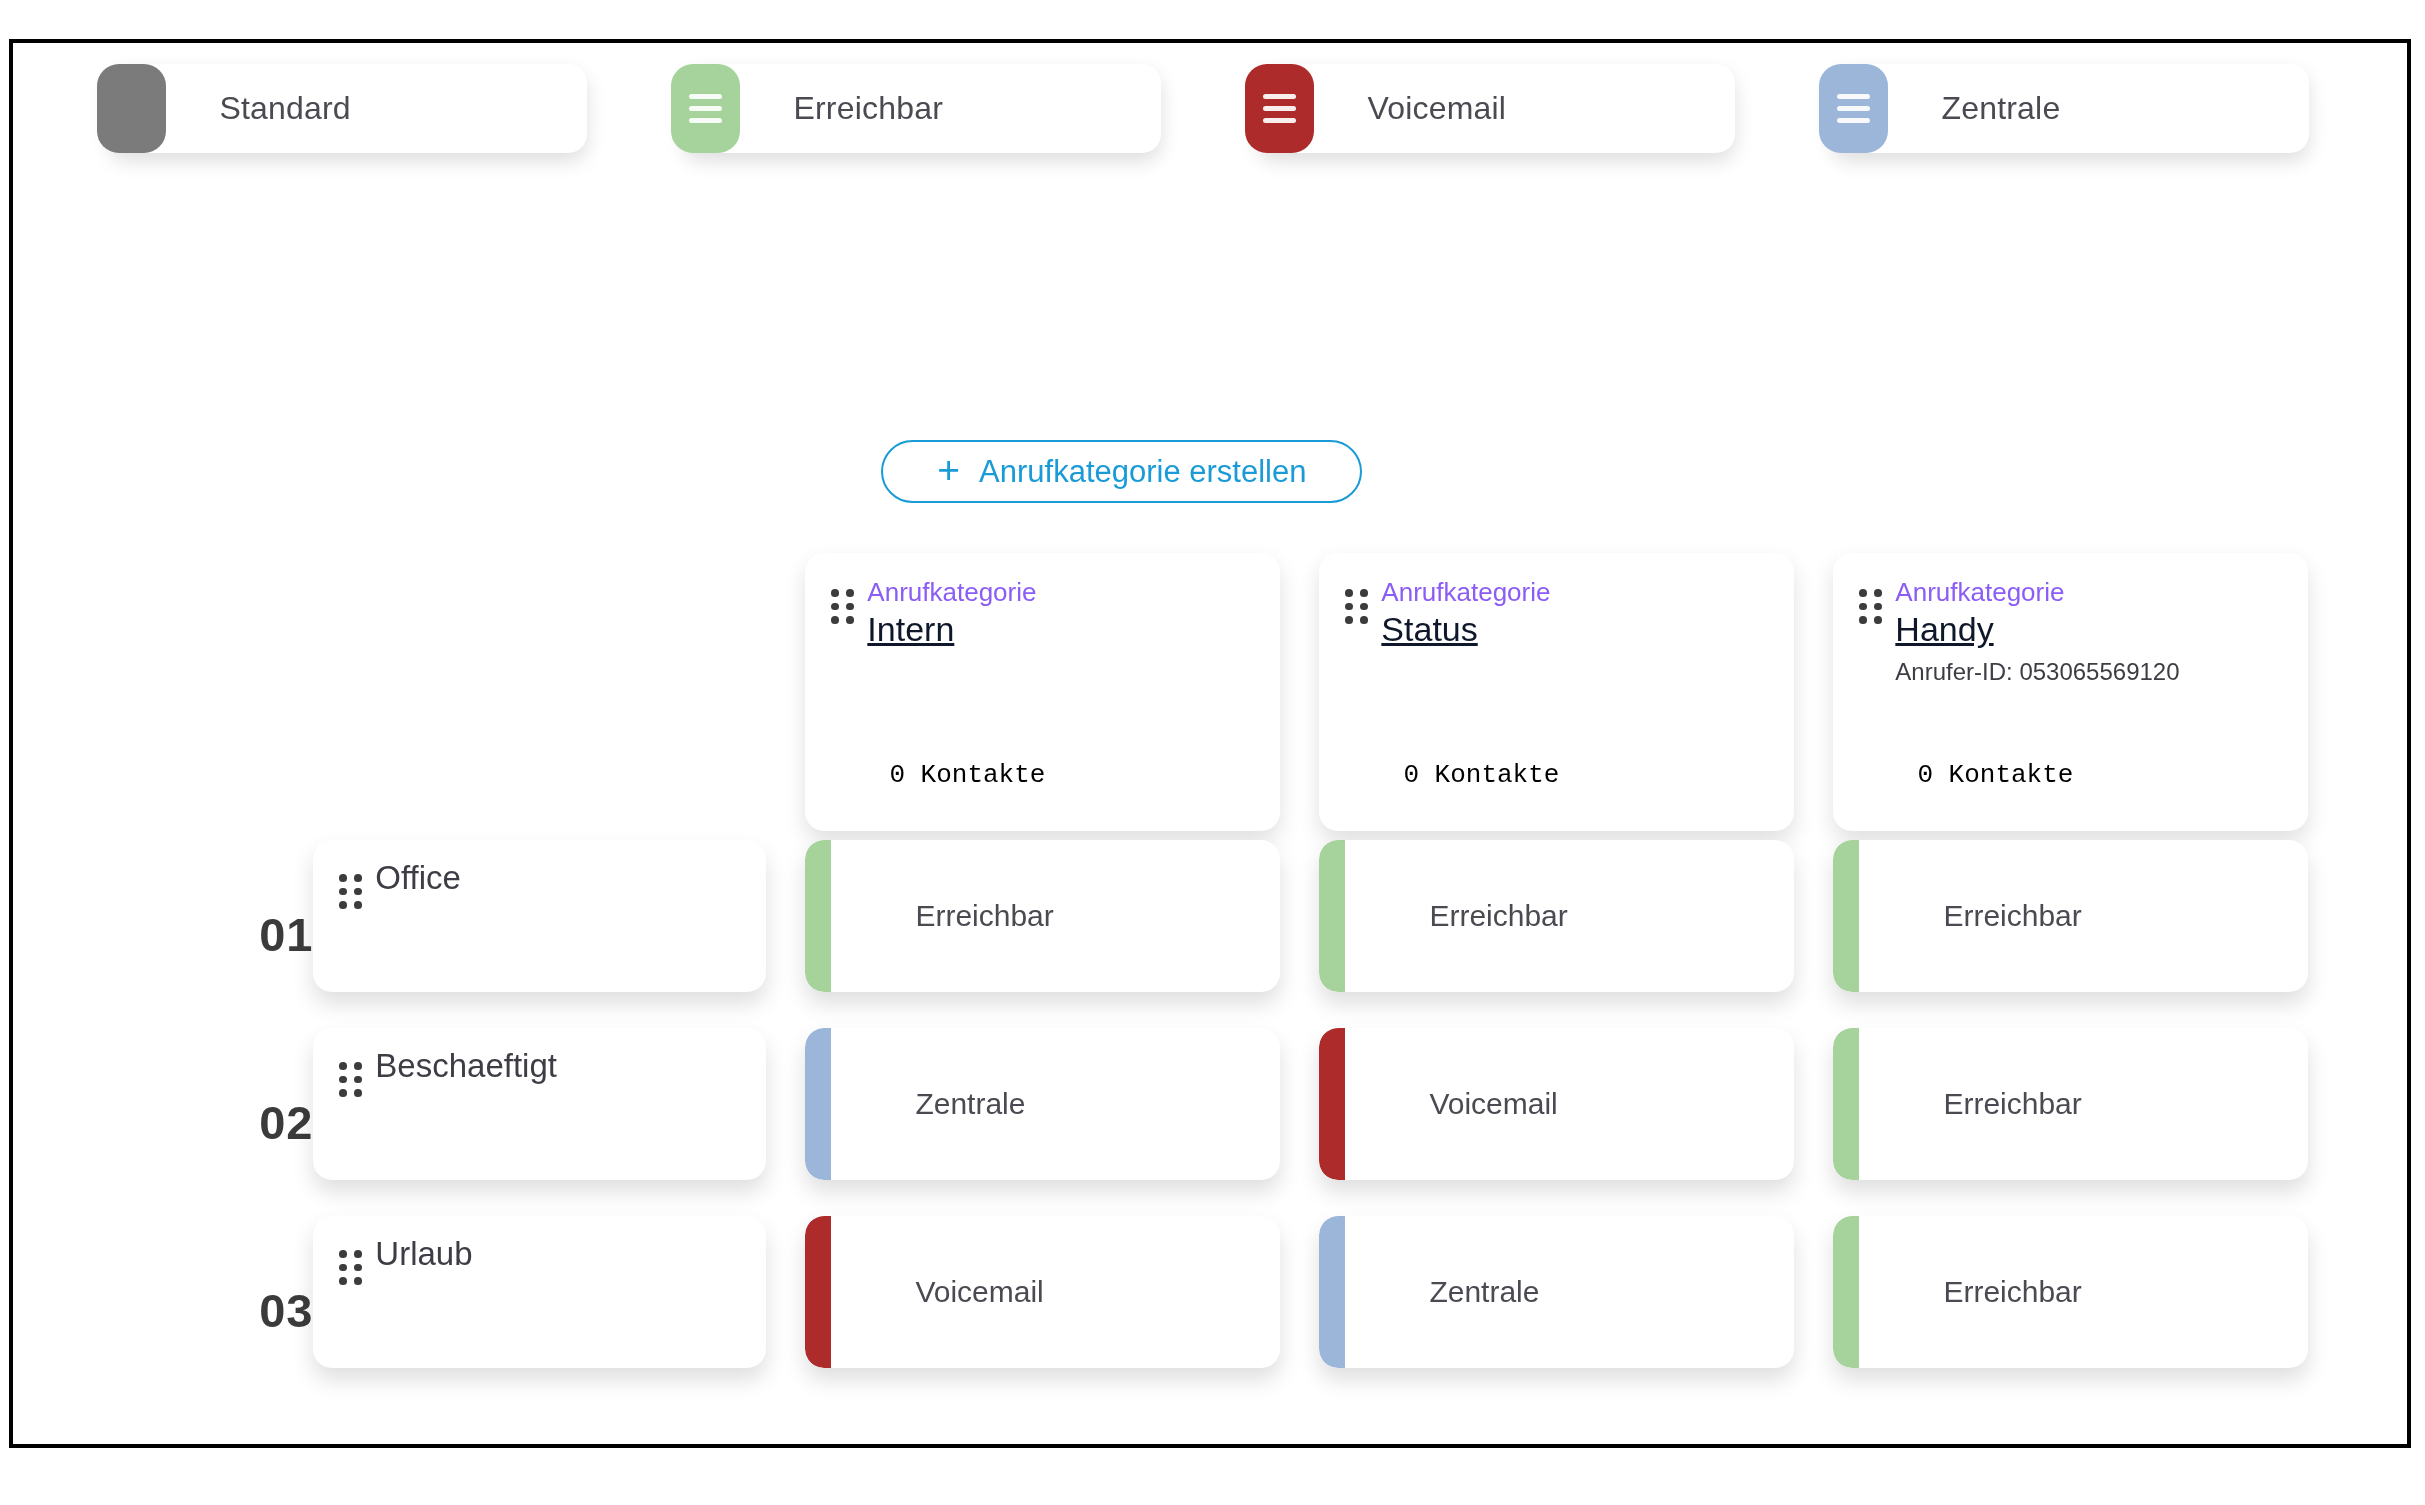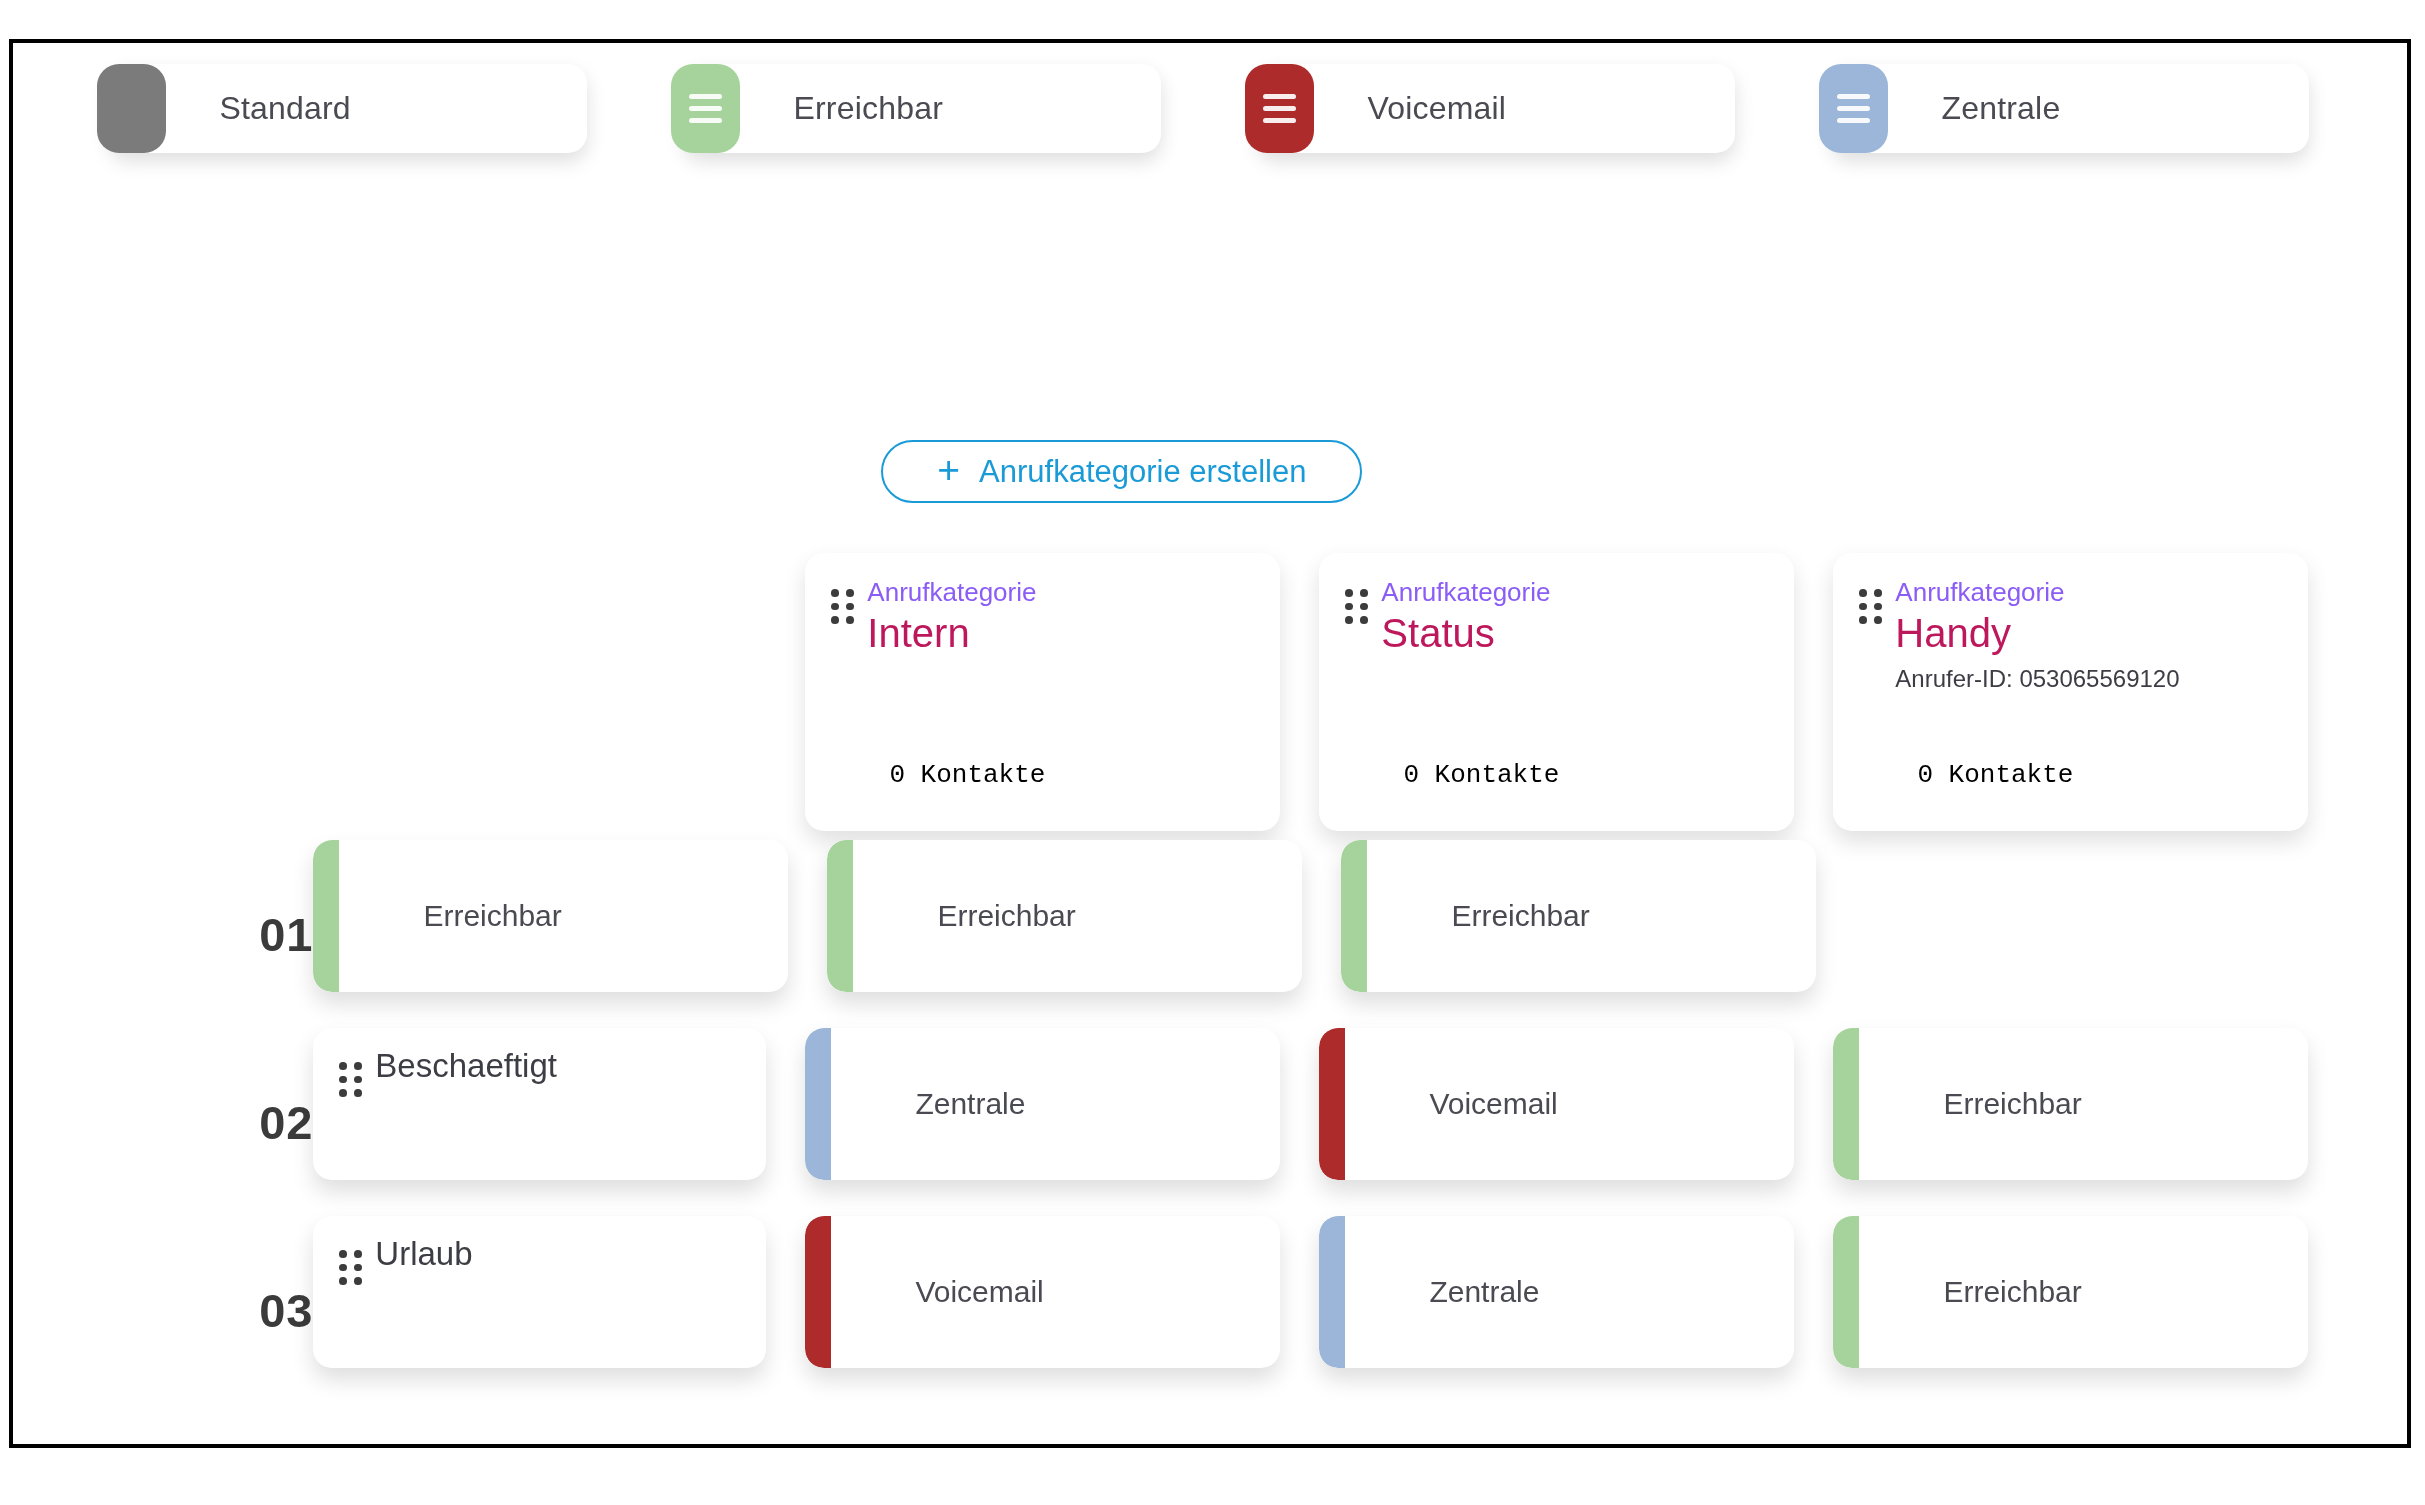--- a/index.html
+++ b/index.html
@@ -205,24 +205,25 @@
     border-radius: 50%;
     background: #3c3c3c;
     display: block;
   }
   .cat-kicker {
     font-size: 26px;
     color: #8b5cf6;
     line-height: 1.18;
   }
   .cat-title {
-    font-size: 40px;
-    color: #be185d;
+    font-size: 34px;
+    color: #0f172a;
     line-height: 1.2;
     margin-top: 1.7px;
+    text-decoration: underline;
   }
   .cat-sub {
     font-size: 24px;
     color: #3d3d45;
     margin-top: 8px;
     line-height: 1.2;
   }
   .cat-contacts {
     position: absolute;
     left: 84px;
@@ -405,102 +406,115 @@
           </div>
           <div class="cat-contacts">0 Kontakte</div>
         </div>
       </div>
     </div>
 
     <div class="board-row">
       <div class="row-index-col">
         <span class="row-index">01</span>
       </div>
-      <div class="cat-col">
-        <div class="cell-card">
-          <span class="cell-bar" style="background:#a6d39b"></span>
-          <span class="cell-label">Erreichbar</span>
-        </div>
-      </div>
-      <div class="cat-col">
-        <div class="cell-card">
-          <span class="cell-bar" style="background:#a6d39b"></span>
-          <span class="cell-label">Erreichbar</span>
-        </div>
-      </div>
-      <div class="cat-col">
-        <div class="cell-card">
-          <span class="cell-bar" style="background:#a6d39b"></span>
-          <span class="cell-label">Erreichbar</span>
-        </div>
-      </div>
-    </div>
-
-    <div class="board-row">
-      <div class="row-index-col">
-        <span class="row-index">02</span>
-      </div>
       <div class="status-col">
         <div class="status-card">
           <span class="drag-dots">
             <span></span>
                 <span></span>
                 <span></span>
                 <span></span>
                 <span></span>
                 <span></span>
           </span>
-          <span class="status-name">Beschaeftigt</span>
-        </div>
-      </div>
-      <div class="cat-col">
-        <div class="cell-card">
-          <span class="cell-bar" style="background:#9bb6d8"></span>
-          <span class="cell-label">Zentrale</span>
-        </div>
-      </div>
-      <div class="cat-col">
-        <div class="cell-card">
-          <span class="cell-bar" style="background:#ae2b2b"></span>
-          <span class="cell-label">Voicemail</span>
+          <span class="status-name">Office</span>
         </div>
       </div>
       <div class="cat-col">
         <div class="cell-card">
           <span class="cell-bar" style="background:#a6d39b"></span>
           <span class="cell-label">Erreichbar</span>
         </div>
       </div>
+      <div class="cat-col">
+        <div class="cell-card">
+          <span class="cell-bar" style="background:#a6d39b"></span>
+          <span class="cell-label">Erreichbar</span>
+        </div>
+      </div>
+      <div class="cat-col">
+        <div class="cell-card">
+          <span class="cell-bar" style="background:#a6d39b"></span>
+          <span class="cell-label">Erreichbar</span>
+        </div>
+      </div>
     </div>
 
     <div class="board-row">
       <div class="row-index-col">
-        <span class="row-index">03</span>
+        <span class="row-index">02</span>
       </div>
       <div class="status-col">
         <div class="status-card">
           <span class="drag-dots">
             <span></span>
                 <span></span>
                 <span></span>
                 <span></span>
                 <span></span>
                 <span></span>
           </span>
-          <span class="status-name">Urlaub</span>
+          <span class="status-name">Beschaeftigt</span>
+        </div>
+      </div>
+      <div class="cat-col">
+        <div class="cell-card">
+          <span class="cell-bar" style="background:#9bb6d8"></span>
+          <span class="cell-label">Zentrale</span>
         </div>
       </div>
       <div class="cat-col">
         <div class="cell-card">
           <span class="cell-bar" style="background:#ae2b2b"></span>
           <span class="cell-label">Voicemail</span>
         </div>
       </div>
       <div class="cat-col">
         <div class="cell-card">
+          <span class="cell-bar" style="background:#a6d39b"></span>
+          <span class="cell-label">Erreichbar</span>
+        </div>
+      </div>
+    </div>
+
+    <div class="board-row">
+      <div class="row-index-col">
+        <span class="row-index">03</span>
+      </div>
+      <div class="status-col">
+        <div class="status-card">
+          <span class="drag-dots">
+            <span></span>
+                <span></span>
+                <span></span>
+                <span></span>
+                <span></span>
+                <span></span>
+          </span>
+          <span class="status-name">Urlaub</span>
+        </div>
+      </div>
+      <div class="cat-col">
+        <div class="cell-card">
+          <span class="cell-bar" style="background:#ae2b2b"></span>
+          <span class="cell-label">Voicemail</span>
+        </div>
+      </div>
+      <div class="cat-col">
+        <div class="cell-card">
           <span class="cell-bar" style="background:#9bb6d8"></span>
           <span class="cell-label">Zentrale</span>
         </div>
       </div>
       <div class="cat-col">
         <div class="cell-card">
           <span class="cell-bar" style="background:#a6d39b"></span>
           <span class="cell-label">Erreichbar</span>
         </div>
       </div>

